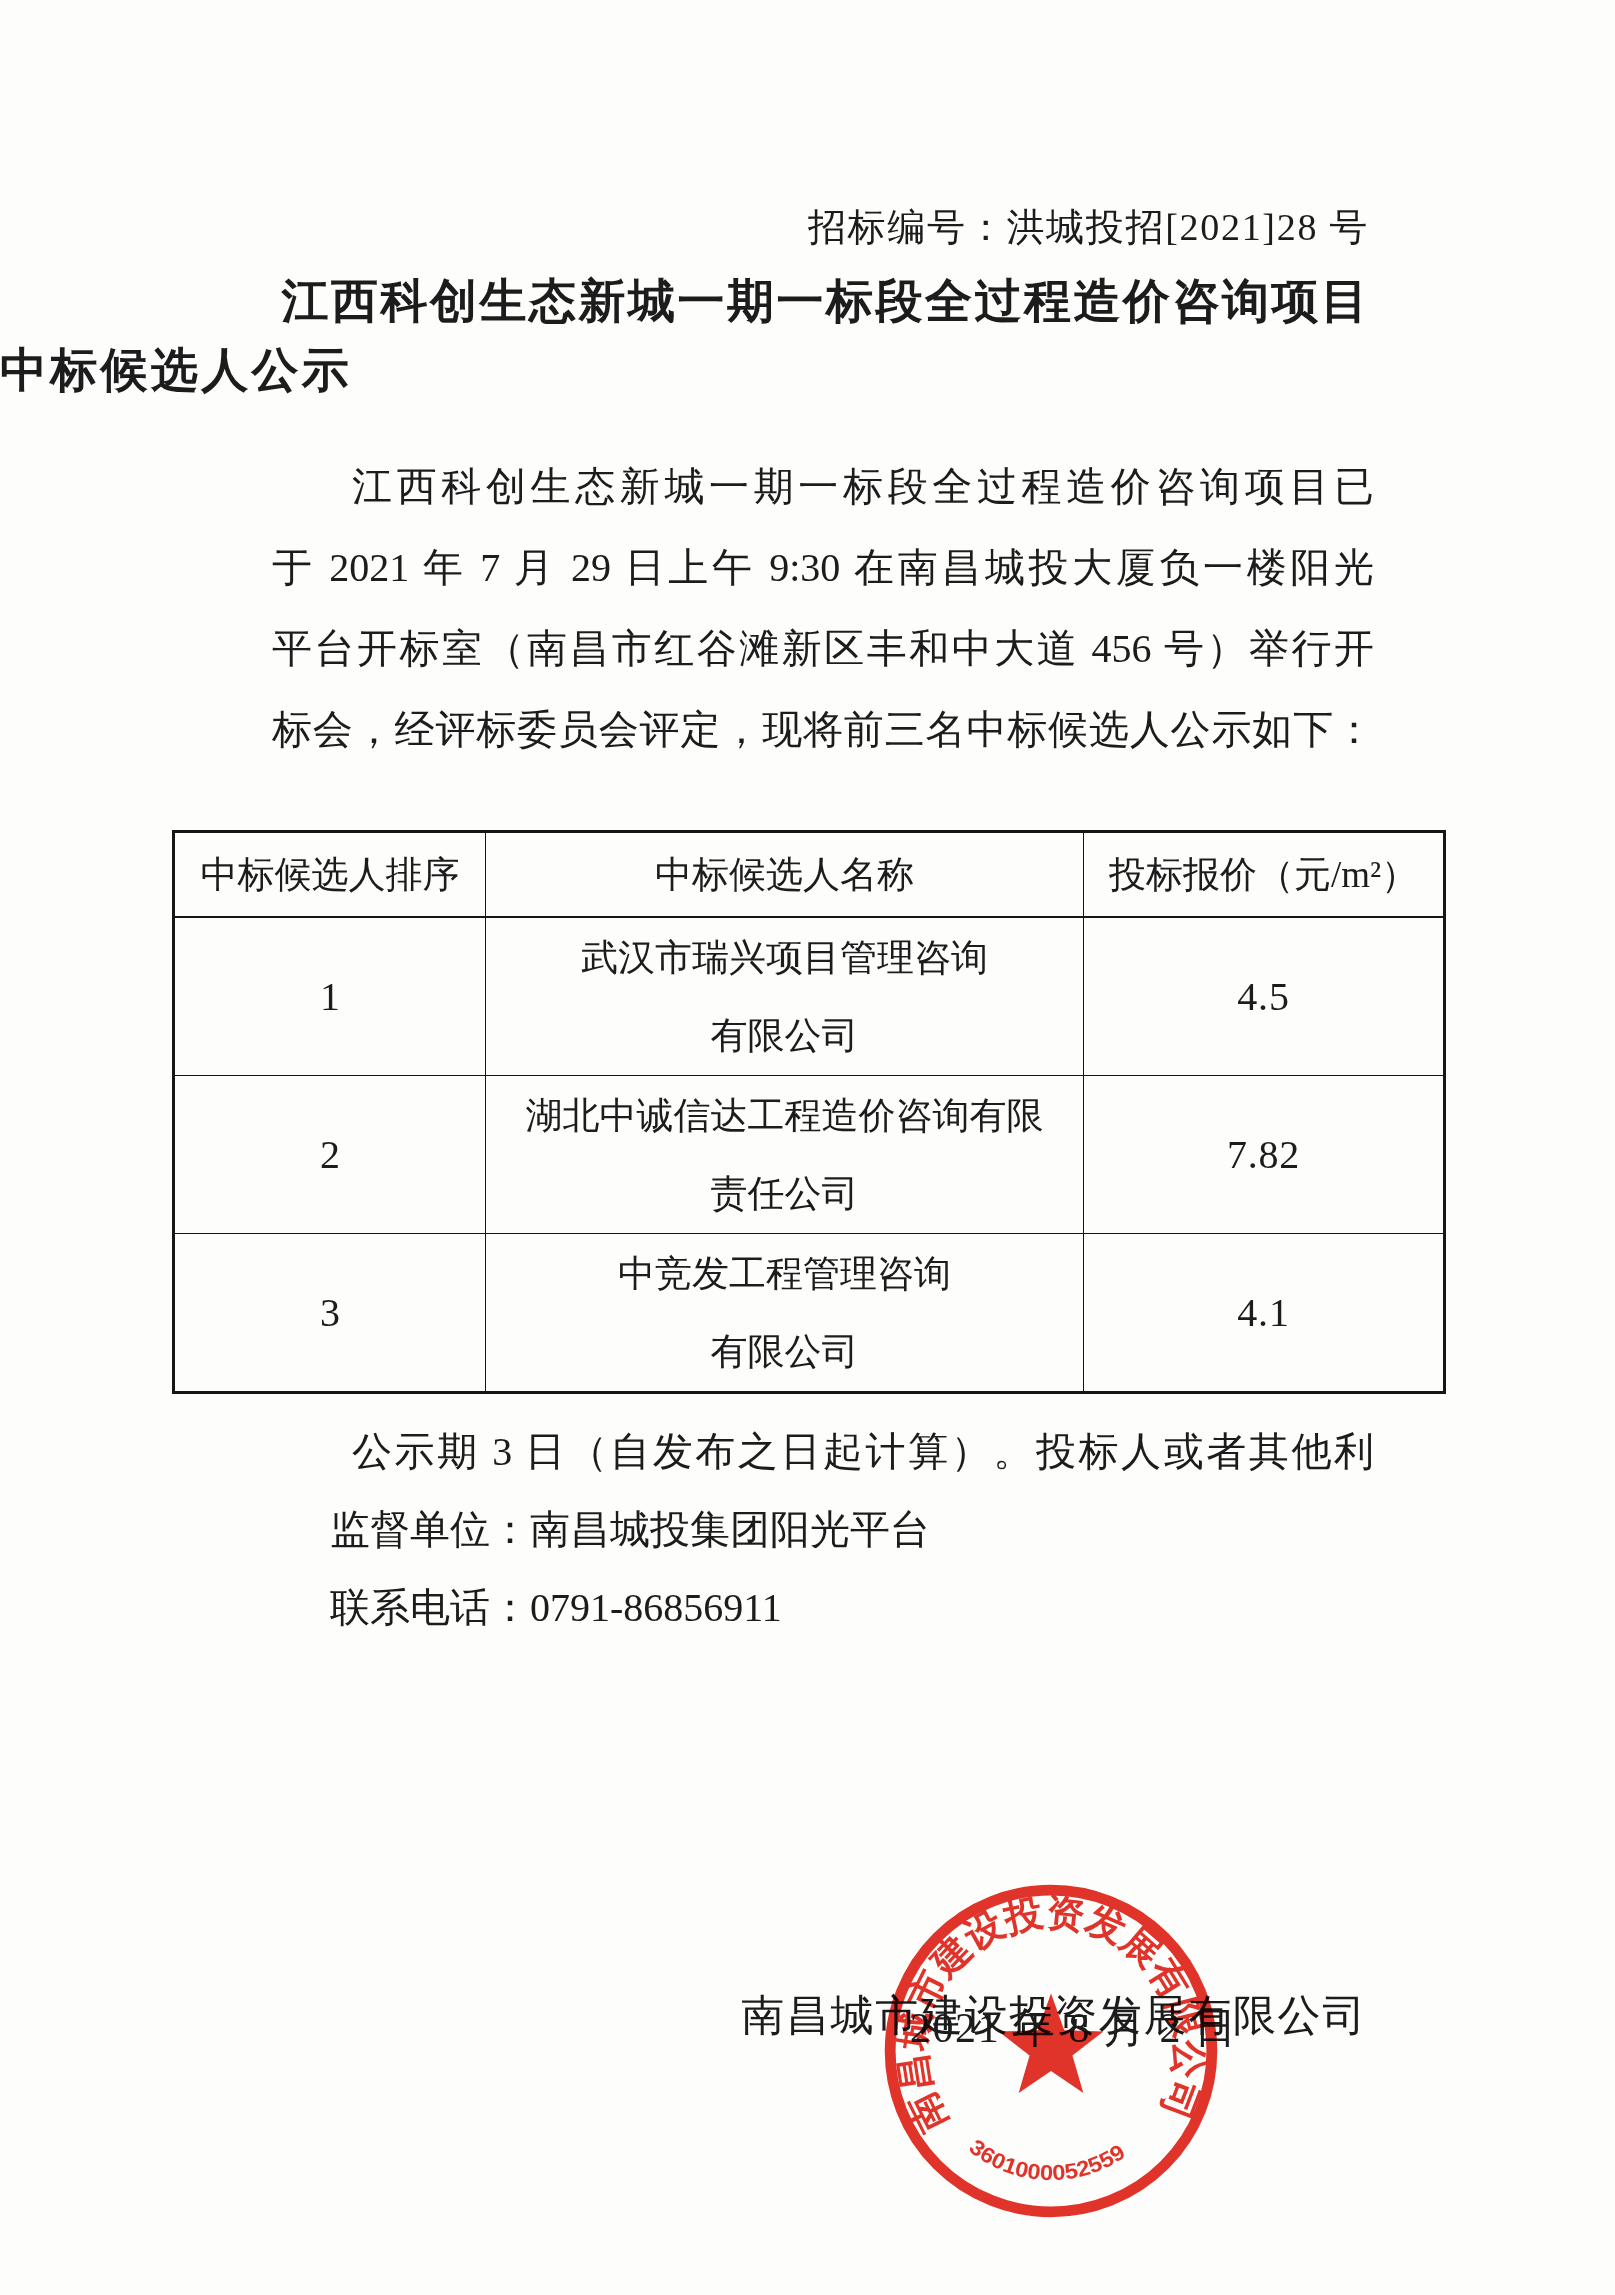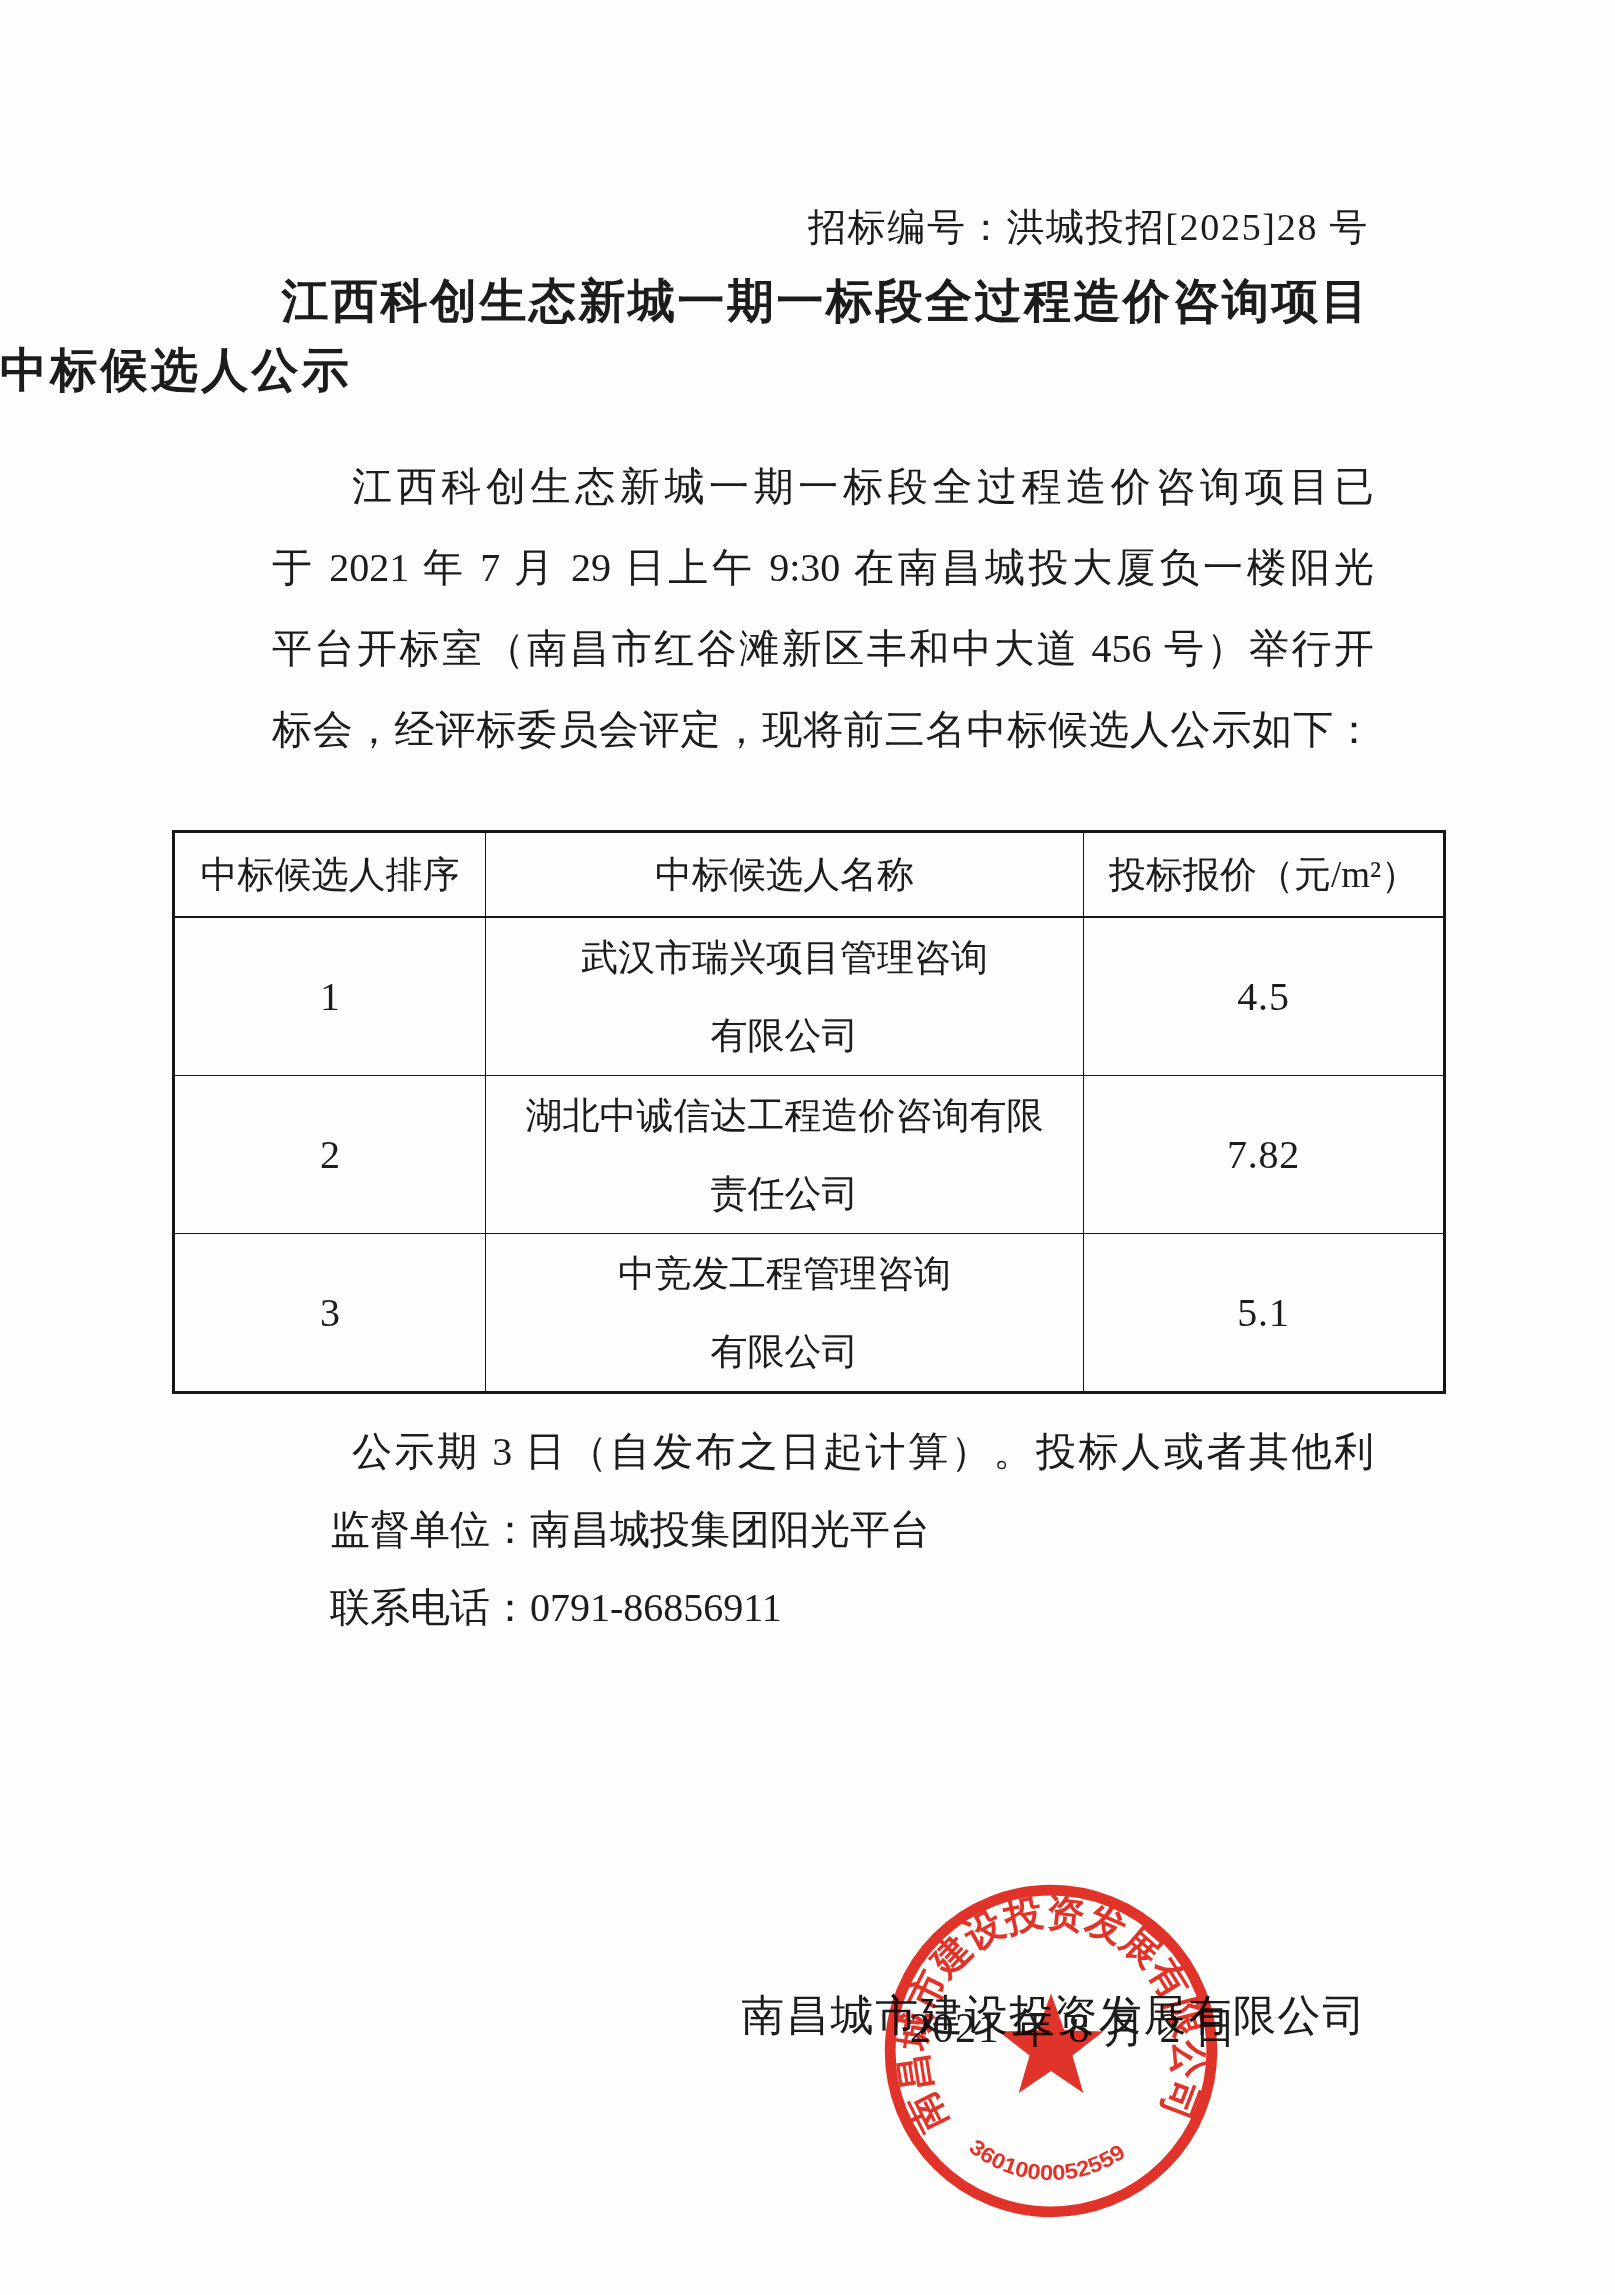--- a/index.html
+++ b/index.html
@@ -99,21 +99,21 @@
   .seal text{
     font-family:"Liberation Sans","DejaVu Sans",sans-serif;
     font-weight:bold;
   }
 </style>
 </head>
 <body style="color: rgb(28, 28, 28);">
 
 <div class="page">
 
-  <div class="bid-number">招标编号：洪城投招[2025]28 号</div>
+  <div class="bid-number">招标编号：洪城投招[2021]28 号</div>
 
   <div class="title-line1">江西科创生态新城一期一标段全过程造价咨询项目</div>
   <div class="title-line2">中标候选人公示</div>
 
   <div class="bodytext">
     <div class="line j indent">江西科创生态新城一期一标段全过程造价咨询项目已</div>
     <div class="line j">于 2021 年 7 月 29 日上午 9:30 在南昌城投大厦负一楼阳光</div>
     <div class="line j">平台开标室（南昌市红谷滩新区丰和中大道 456 号）举行开</div>
     <div class="line j">标会，经评标委员会评定，现将前三名中标候选人公示如下：</div>
   </div>
@@ -145,21 +145,21 @@
         <span>责任公司</span>
       </td>
       <td class="price-cell">7.82</td>
     </tr>
     <tr>
       <td class="rank-cell">3</td>
       <td class="name-cell">
         <span>中竞发工程管理咨询</span><br>
         <span>有限公司</span>
       </td>
-      <td class="price-cell">5.1</td>
+      <td class="price-cell">4.1</td>
     </tr>
   </tbody>
     </table>
 
   <div class="notice">
     <div class="line j indent">公示期 3 日（自发布之日起计算）。投标人或者其他利</div>
   </div>
 
   <div class="contact-line">监督单位：南昌城投集团阳光平台</div>
   <div class="contact-line">联系电话：0791-86856911</div>

